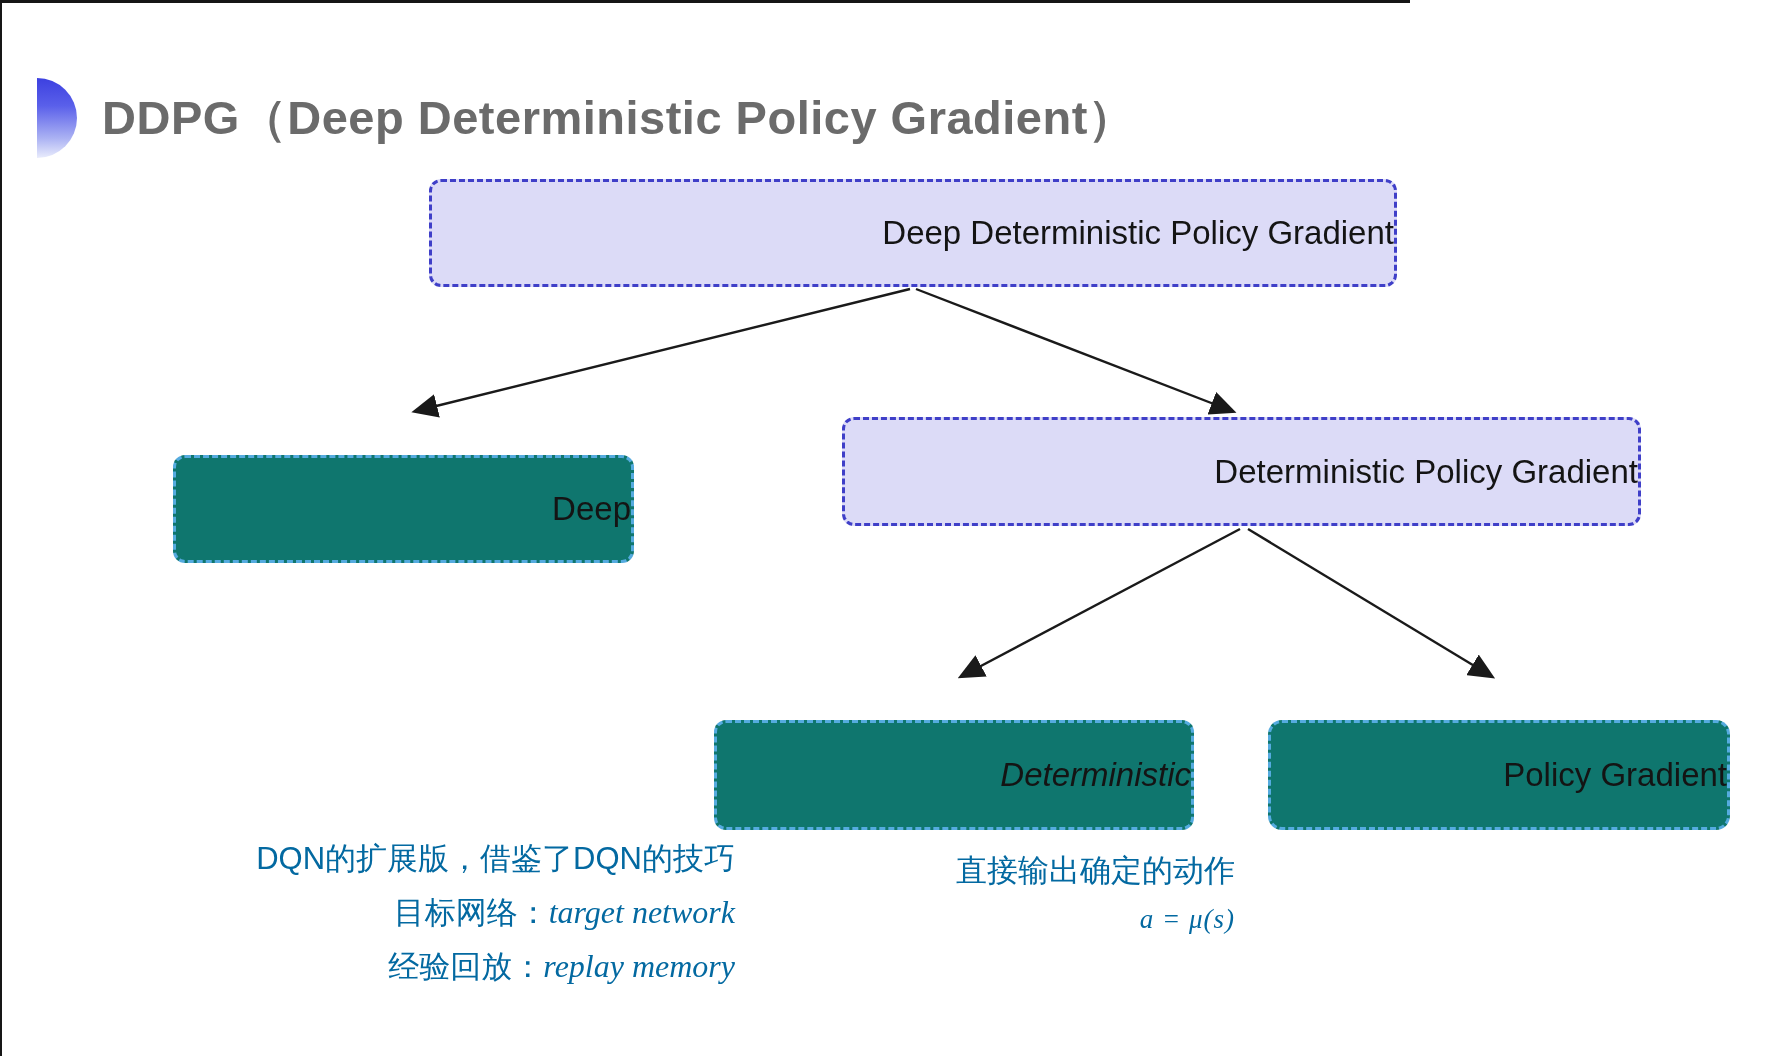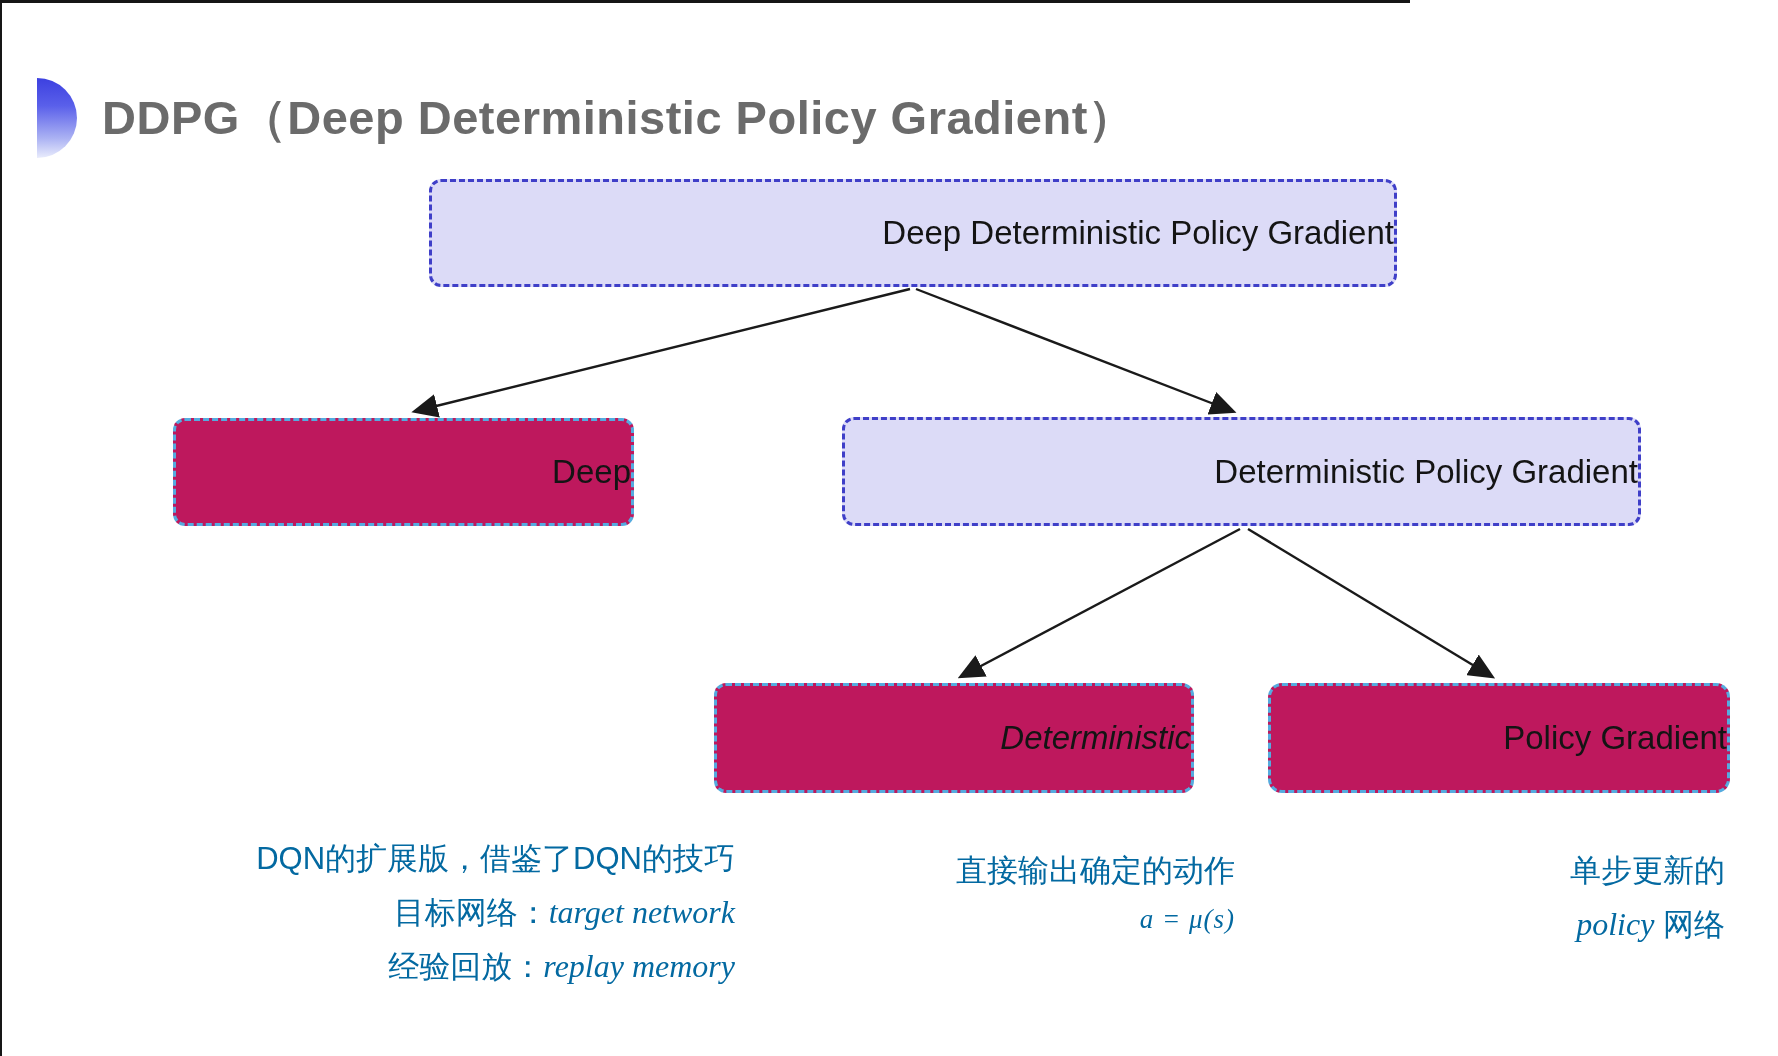--- a/index.html
+++ b/index.html
@@ -36,21 +36,21 @@
   }
   
   .node {
     position: absolute;
     display: flex; align-items: center; justify-content: flex-end;
     border-radius: 12px;
     font-size: 33px; color: #141414;
     text-align: center;
   }
   .node.purple { background: #dcdbf7; border: 3px dashed #3f3fc8; }
-  .node.blue   { background: #be185d; border: 3px dashed #55abdf; }
+  .node.blue   { background: #0f766e; border: 3px dashed #55abdf; margin-top: 37px; }
   .node-root          { left: 429px; top: 179px; width: 968px; height: 108px; }
   .node-deep          { left: 173px; top: 418px; width: 461px; height: 108px; }
   .node-dpg           { left: 842px; top: 417px; width: 799px; height: 109px; }
   .node-deterministic { left: 714px; top: 683px; width: 480px; height: 110px; font-style: italic; }
   .node-pg            { left: 1268px; top: 683px; width: 462px; height: 110px; border-radius: 14px; }
   
   .arrows {
     position: absolute; left: 0; top: 0; width: 1778px; height: 1056px;
     pointer-events: none;
   }
@@ -129,21 +129,14 @@
     <span class="line">
       <span class="zh-label">经验回放：</span><span class="en-italic">replay memory</span>
     </span>
   </div>
 
   <div class="note note-det">
     <span class="line">直接输出确定的动作</span>
     <span class="line formula">a = μ(s)</span>
   </div>
 
-  <div class="note note-pg">
-    <span class="line">单步更新的</span>
-    <span class="line">
-      <span class="en-italic">policy</span>
-      <span>网络</span>
-    </span>
-  </div>
 
 </div>
 
 </body></html>

